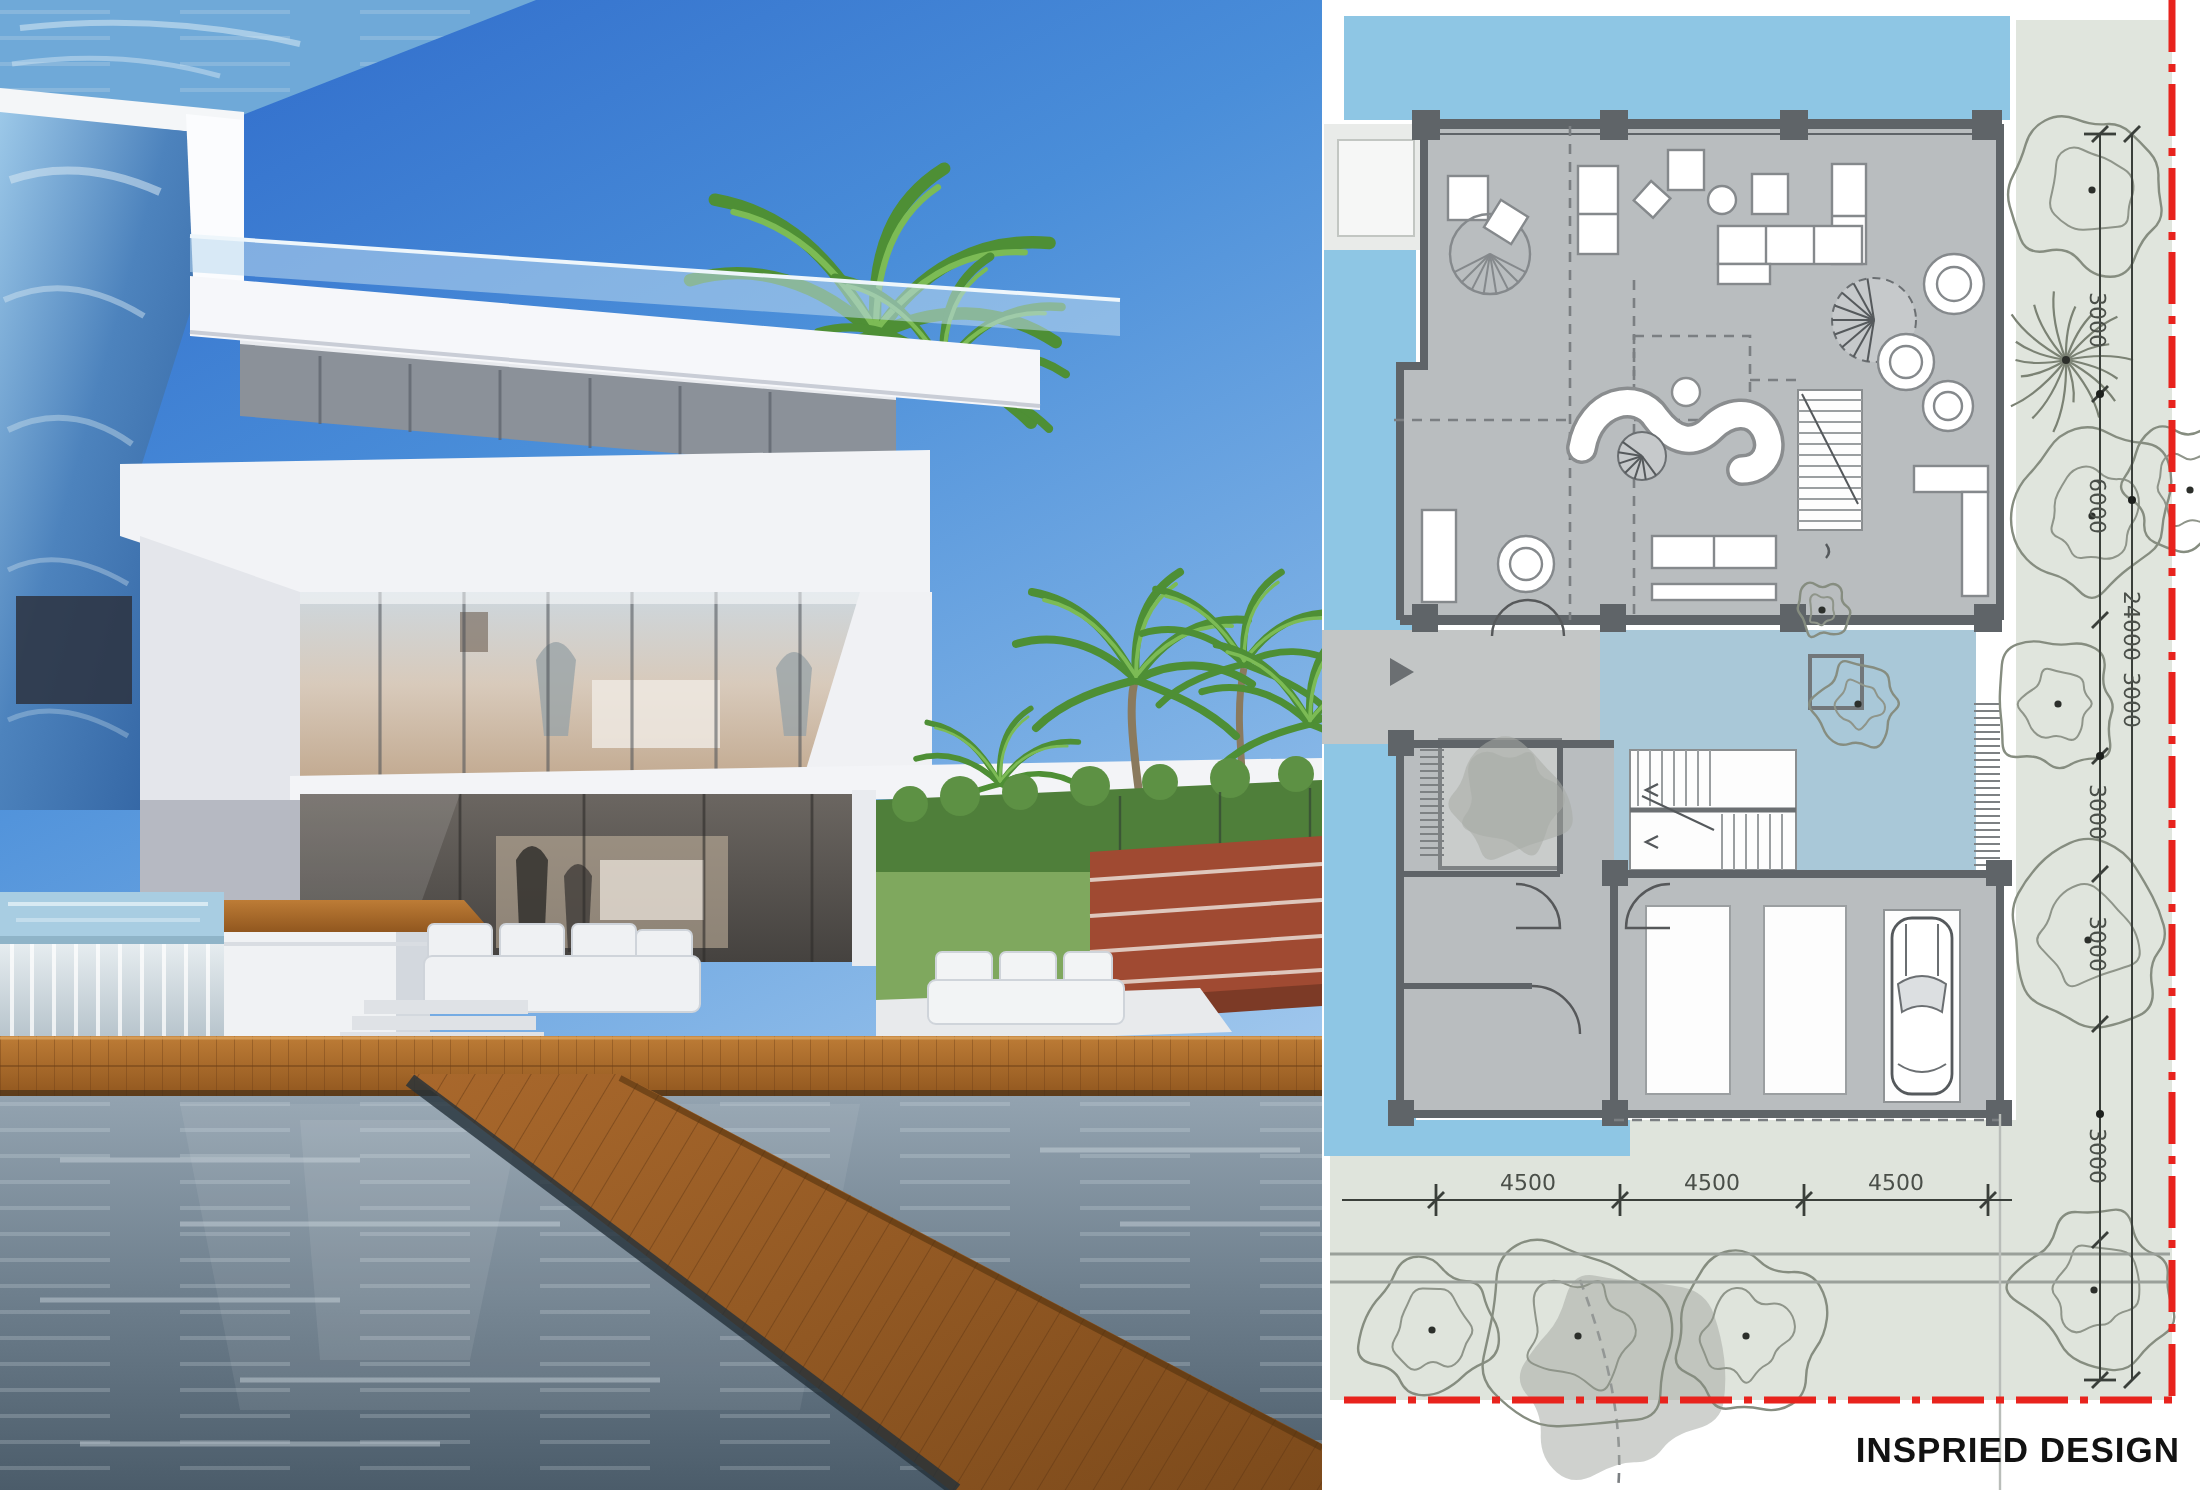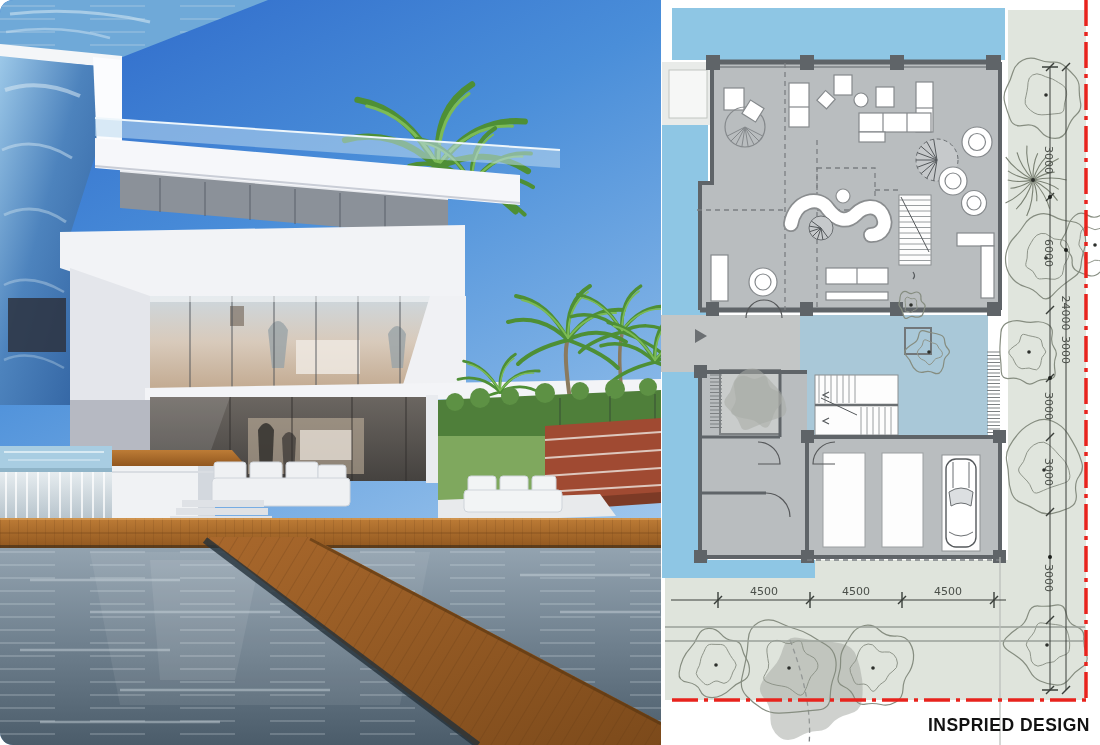--- a/index.html
+++ b/index.html
@@ -1,17 +1,17 @@
 <!DOCTYPE html>
 <html><head>
 <meta charset="utf-8">
 <style>
   html,body{margin:0;padding:0;background:#ffffff;}
   .stage{position:relative;width:1100px;height:745px;overflow:hidden;background:#fff;
-         font-family:"DejaVu Sans", sans-serif;border-radius:13px;}
+         font-family:"DejaVu Sans", sans-serif;}
   svg{position:absolute;top:0;display:block;}
   #photo-svg{left:0;}
   #plan-svg{left:661px;}
   .dim-text{font-family:"DejaVu Sans", sans-serif;font-size:11px;fill:#4a4f49;}
   .credit{font-family:"Liberation Sans", sans-serif;font-size:17.5px;font-weight:bold;
           fill:#121212;letter-spacing:.5px;}
 </style>
 </head>
 <body>
 

